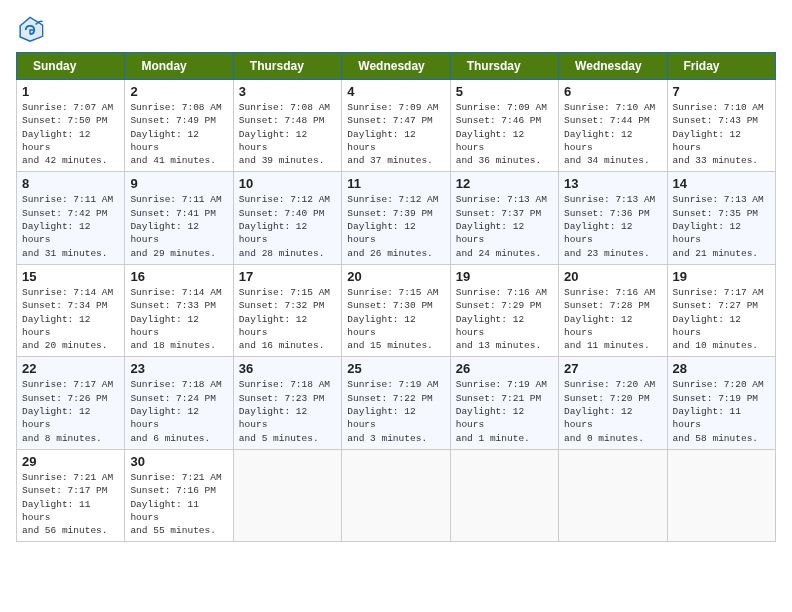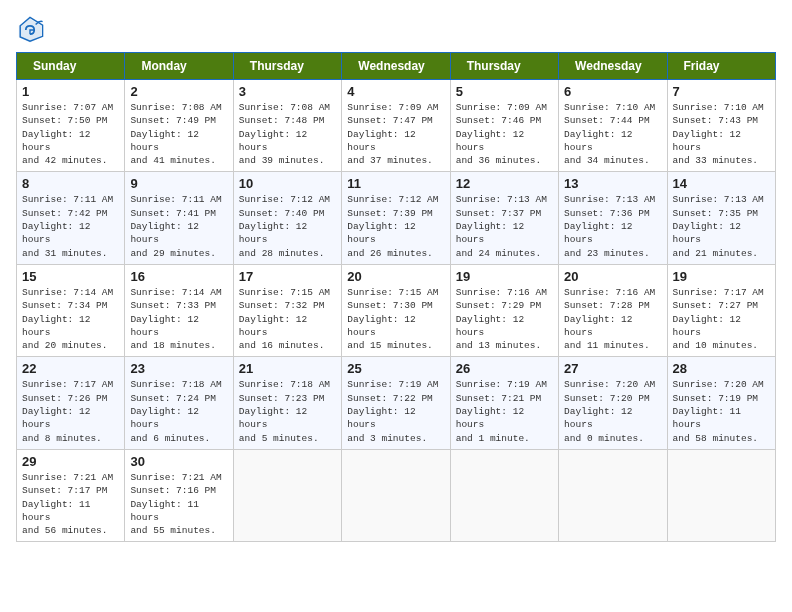--- a/index.html
+++ b/index.html
@@ -219,21 +219,21 @@
       <tr class="week-row">
         <td>
           <span class="day-number">22</span>
           <div class="day-info">Sunrise: 7:17 AM<br>Sunset: 7:26 PM<br>Daylight: 12 hours<br>and 8 minutes.</div>
         </td>
         <td>
           <span class="day-number">23</span>
           <div class="day-info">Sunrise: 7:18 AM<br>Sunset: 7:24 PM<br>Daylight: 12 hours<br>and 6 minutes.</div>
         </td>
         <td>
-          <span class="day-number">21</span>
+          <span class="day-number">36</span>
           <div class="day-info">Sunrise: 7:18 AM<br>Sunset: 7:23 PM<br>Daylight: 12 hours<br>and 5 minutes.</div>
         </td>
         <td>
           <span class="day-number">25</span>
           <div class="day-info">Sunrise: 7:19 AM<br>Sunset: 7:22 PM<br>Daylight: 12 hours<br>and 3 minutes.</div>
         </td>
         <td>
           <span class="day-number">26</span>
           <div class="day-info">Sunrise: 7:19 AM<br>Sunset: 7:21 PM<br>Daylight: 12 hours<br>and 1 minute.</div>
         </td>

